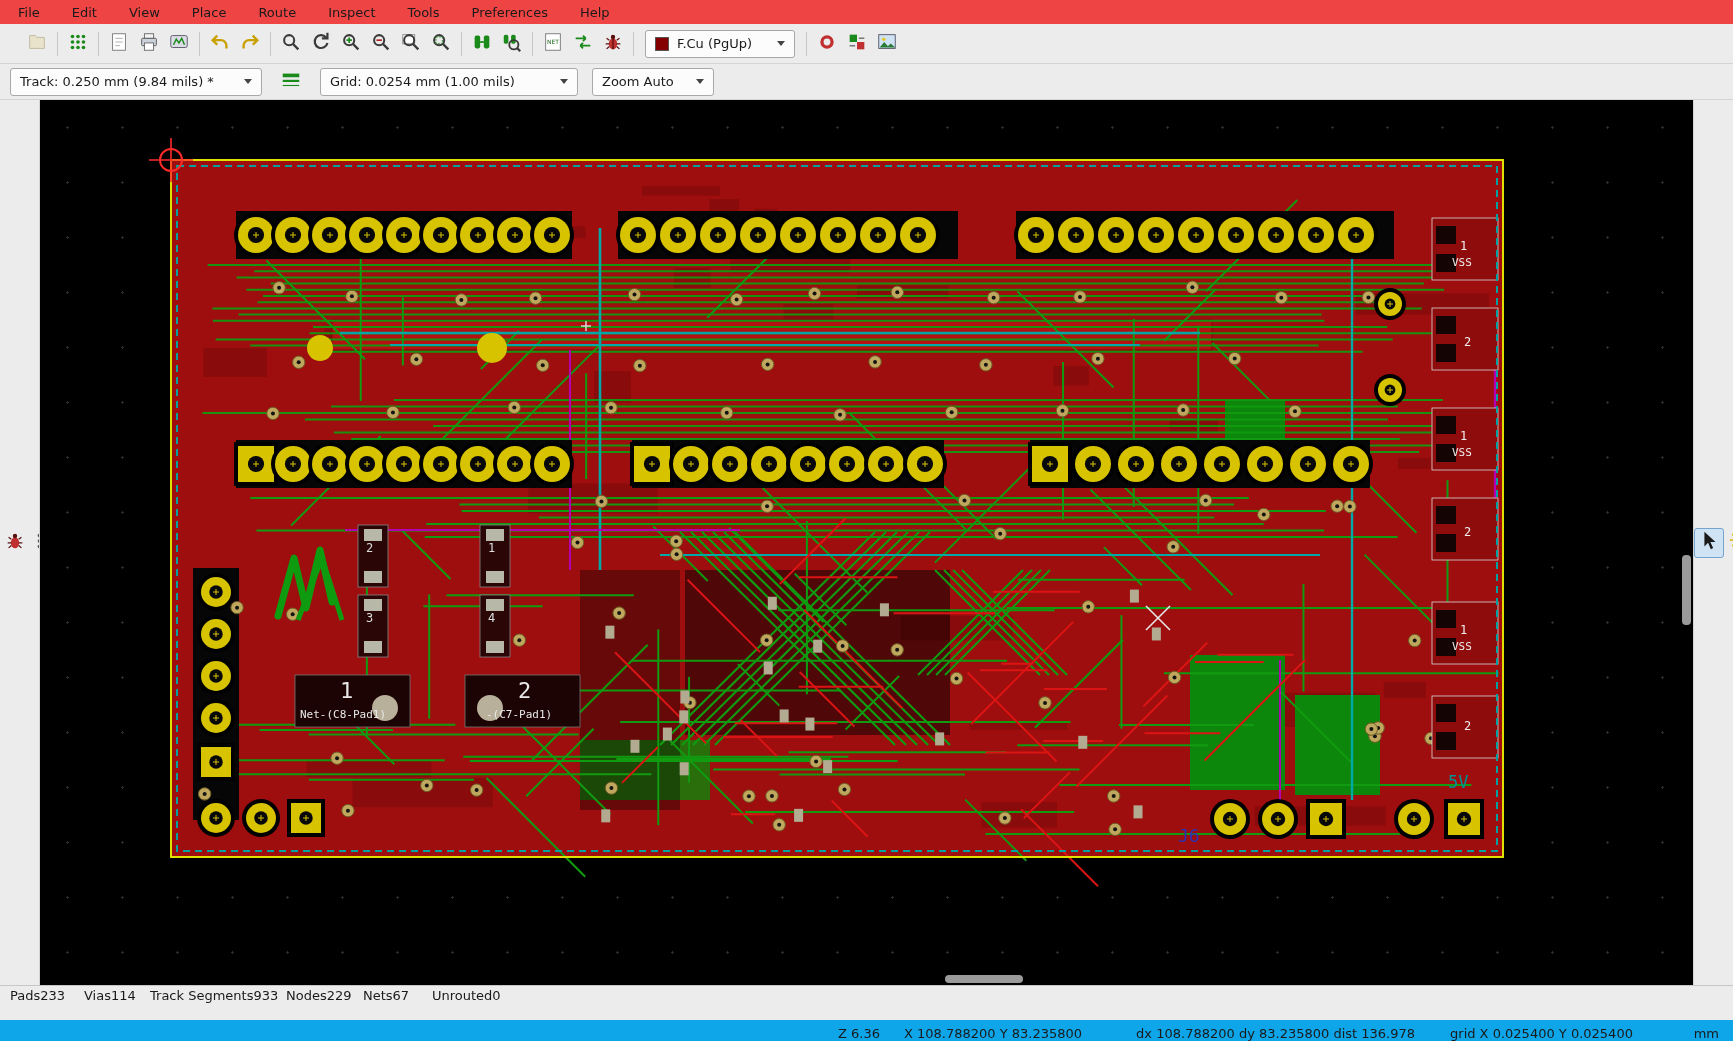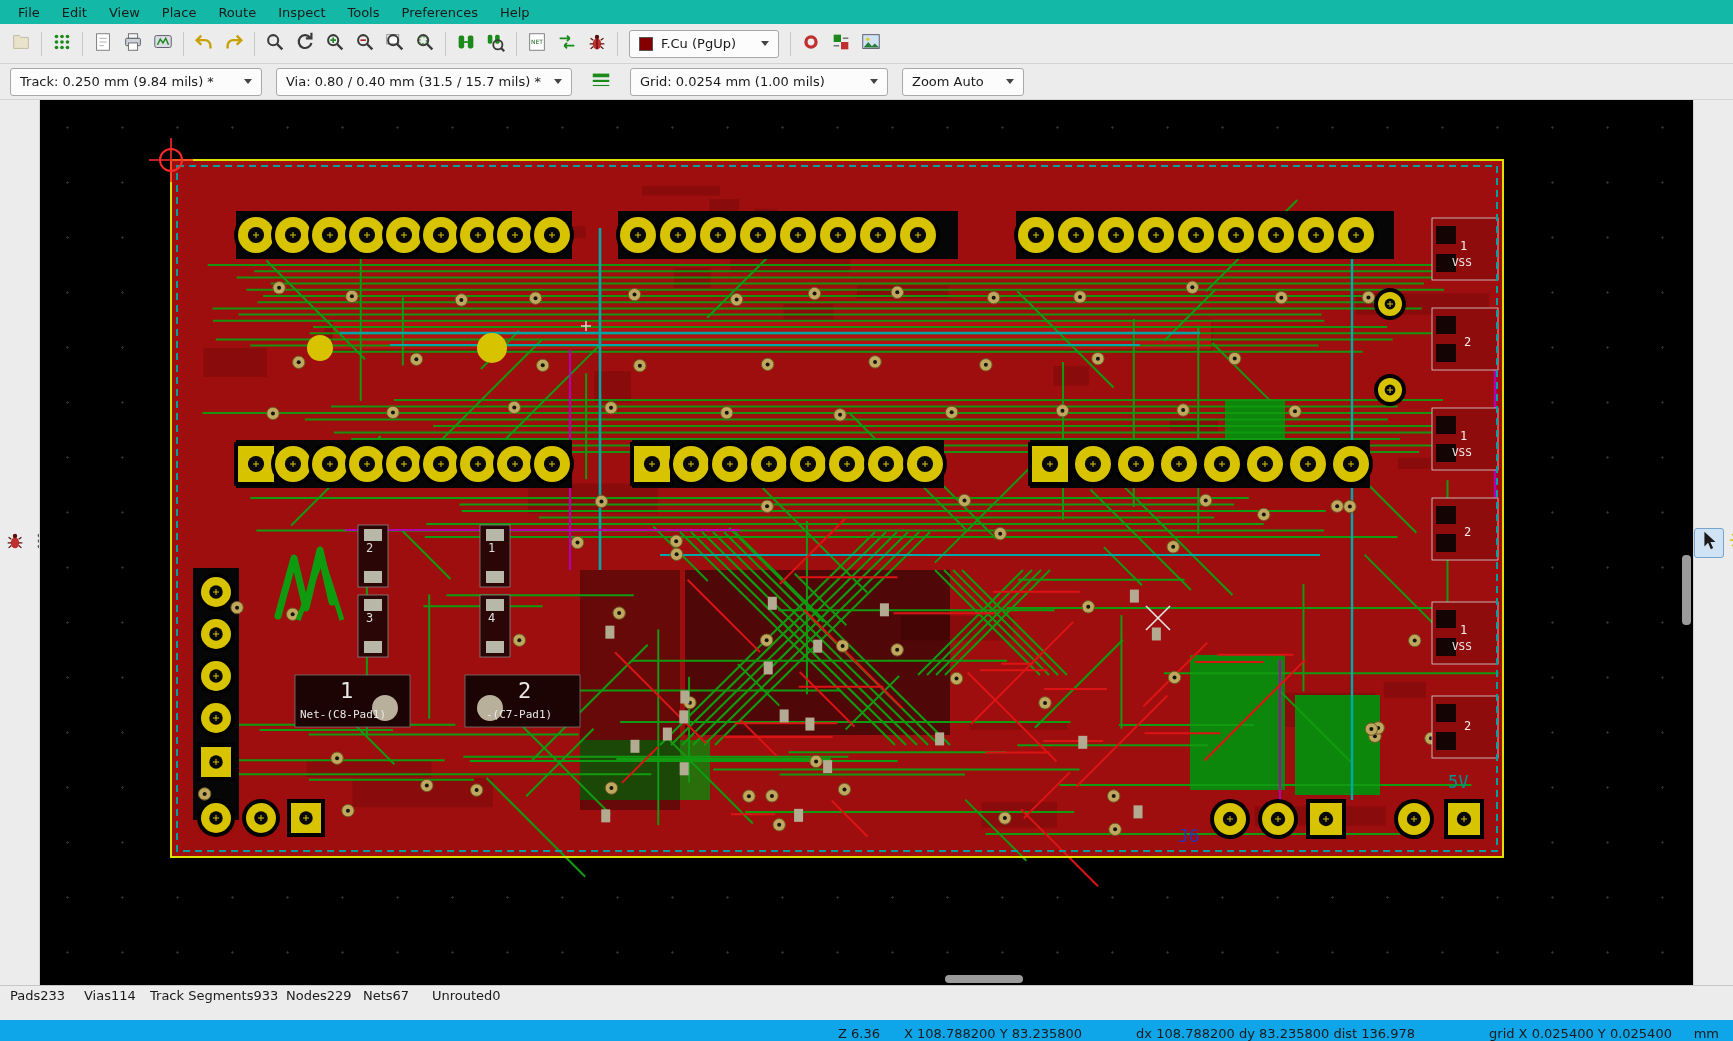--- a/index.html
+++ b/index.html
@@ -1,21 +1,21 @@
 <!DOCTYPE html>
 <html><head>
 <meta charset="utf-8">
 <style>
 *{box-sizing:border-box;margin:0;padding:0}
 html,body{width:1733px;height:1041px;overflow:hidden;font-family:"DejaVu Sans","Liberation Sans",sans-serif;font-size:13px;background:#ececec;color:#1a1a1a}
 .window{width:1733px;height:1041px;display:flex;flex-direction:column}
-.menubar{height:24px;display:flex;align-items:center;padding:0 8px;background:#14b8a6;gap:2px;flex:0 0 auto}
+.menubar{height:24px;display:flex;align-items:center;padding:0 8px;background:#ef4444;gap:12px;flex:0 0 auto}
 .menu-item{padding:2px 10px;border-radius:3px;cursor:default}
 .toolbar{display:flex;align-items:center;background:#ececec;border-bottom:1px solid #d4d4d4;flex:0 0 auto}
-.tb1{height:40px;padding:0 6px}
+.tb1{height:40px;padding:0 22px}
 .tb2{height:36px;padding:0 10px;gap:14px}
 .tb-icons{display:flex;align-items:center}
 .icon-btn{width:30px;height:30px;display:flex;align-items:center;justify-content:center;border:1px solid transparent;border-radius:3px;flex:0 0 auto}
 .icon-btn.pressed{background:#cfe3f4;border-color:#76a4d0}
 .icon-btn.disabled{opacity:.45}
 .sep{width:1px;height:24px;background:#c7c7c7;margin:0 5px;flex:0 0 auto}
 .vsep{height:6px;flex:0 0 auto}
 .combo{height:28px;display:flex;align-items:center;gap:8px;padding:0 9px;background:#fcfcfc;border:1px solid #a8a8a8;border-radius:3px;white-space:nowrap}
 .combo .arrow{width:0;height:0;border-left:4px solid transparent;border-right:4px solid transparent;border-top:5px solid #444;margin-left:auto}
 .combo2{justify-content:space-between}
@@ -28,21 +28,21 @@
 .right-tb{border-left:1px solid #d4d4d4}
 .canvas{flex:1;position:relative;background:#000;background-image:radial-gradient(#2c2c2c 1.2px,transparent 1.4px);background-size:55px 55px;overflow:hidden}
 #board{position:absolute;left:0;top:0;width:100%;height:100%}
 .hhandle{position:absolute;bottom:2px;left:905px;width:78px;height:8px;background:#9a9a9a;border-radius:4px}
 .vhandle{position:absolute;right:2px;top:455px;width:9px;height:70px;background:#9a9a9a;border-radius:4px}
 .sb1{height:35px;background:#ececec;border-top:1px solid #c6c6c6;display:flex;align-items:flex-start;padding:2px 10px 0;flex:0 0 auto}
 .sb1 .col{display:flex;flex-direction:row;line-height:15px}
 .sb1 .col:nth-child(1){width:74px}.sb1 .col:nth-child(2){width:66px}.sb1 .col:nth-child(3){width:136px}
 .sb1 .col:nth-child(4){width:77px}.sb1 .col:nth-child(5){width:69px}.sb1 .col:nth-child(6){width:110px}
 .sb2{height:21px;background:#0ea5e9;display:flex;align-items:flex-end;flex:0 0 auto;white-space:nowrap}
-.sb2 .m1{margin-left:838px}.sb2 .m2{margin-left:24px}.sb2 .m3{margin-left:54px}.sb2 .m4{margin-left:74px}
+.sb2 .m1{margin-left:838px}.sb2 .m2{margin-left:24px}.sb2 .m3{margin-left:54px}.sb2 .m4{margin-left:35px}
 .sb2 .units{margin-left:auto;margin-right:14px}
 </style>
 </head>
 <body>
 
 <div class="window">
 
   <div class="menubar" id="menubar">
       <span class="menu-item">File</span>
       <span class="menu-item">Edit</span>
@@ -213,24 +213,20 @@
               <circle cx="8.5" cy="9" r="2" fill="#e8c830"></circle>
               <path d="M4 18l5-6 4 4.5 3-3 5 4.5z" fill="#2a7a3a"></path>
             </svg></span>
         </div>
       </div>
   </div>
 
   <div class="toolbar tb2">
     <div class="combo combo2 w-track">
       <span>Track: 0.250 mm (9.84 mils) *</span>
-      <span class="arrow"></span>
-    </div>
-    <div class="combo combo2 w-via">
-      <span>Via: 0.80 / 0.40 mm (31.5 / 15.7 mils) *</span>
       <span class="arrow"></span>
     </div>
     <div class="icon-btn" id="width-presets-btn">
         <span><svg viewBox="0 0 24 24" width="22" height="22">
             <path d="M3 7h18" stroke="#1a8a1a" stroke-width="4"></path>
             <path d="M3 13h18" stroke="#1a8a1a" stroke-width="2.4"></path>
             <path d="M3 18h18" stroke="#1a8a1a" stroke-width="1.2"></path>
           </svg></span>
       </div>
     <div class="combo combo2 w-grid">

